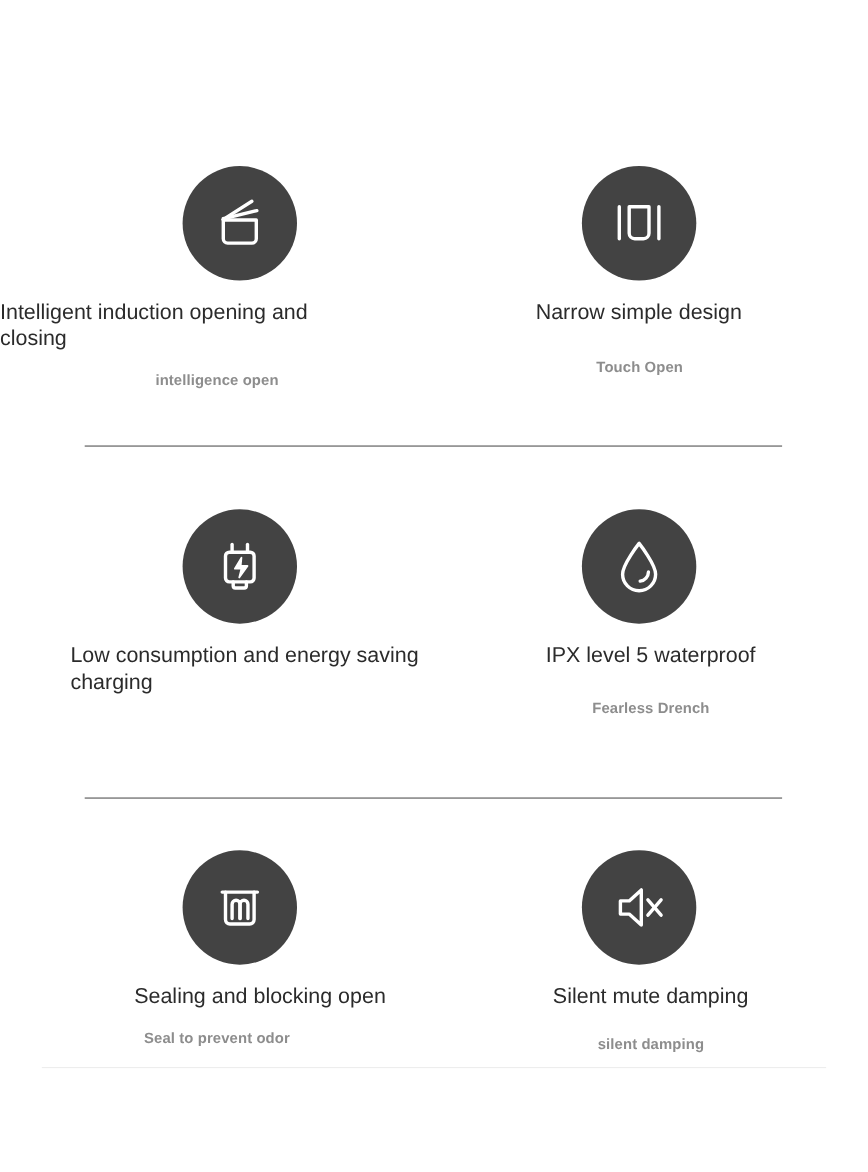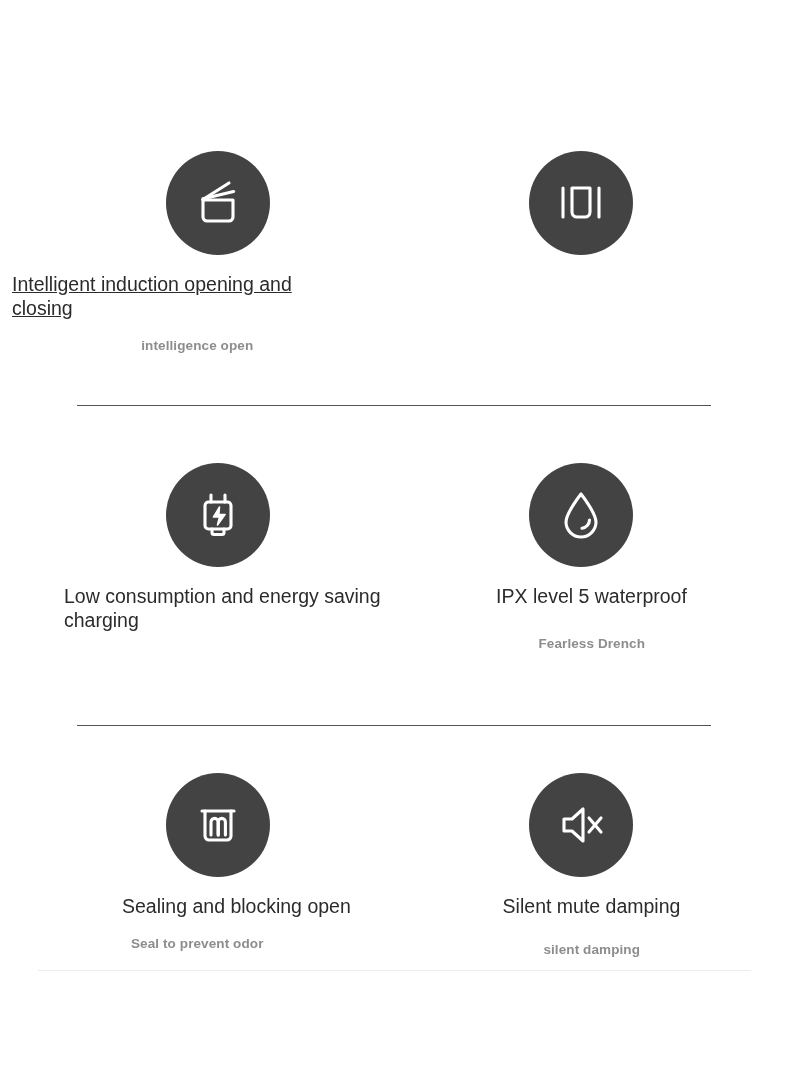--- a/index.html
+++ b/index.html
@@ -73,21 +73,21 @@
   .feature-sub {
     font-size: 13.5px;
     font-weight: bold;
     color: #8d8d8d;
     margin: 0;
     text-align: center;
     letter-spacing: 0.1px;
   }
 
   
-  .t-1 { padding-left: 12px; text-decoration: underline; }
+  .t-1 { padding-left: 0; }
   .s-1 { margin-top: 18px; padding-left: 0px; }
 
   .t-2 { padding-left: 487px; }
 
   .t-3 { padding-left: 64px; }
   .s-3 { margin-top: 18px; }
 
   .t-4 { padding-left: 0; text-align: center; }
   .s-4 { margin-top: 28px; }
 
@@ -146,20 +146,26 @@
           <path d="M21 15 h18 v24 a5 5 0 0 1 -5 5 h-8 a5 5 0 0 1 -5 -5 z"></path>
           <path d="M12 15 v29"></path>
           <path d="M48 15 v29"></path>
         </svg>
       </div>
       <div class="text-block"></div>
     </div>
 
   </div>
 
+  <div style="position:absolute; left:0; top:272px; width:789px;">
+    <p class="feature-title t-2" style="max-width: 640px;">Narrow simple design</p>
+  </div>
+  <div style="position:absolute; left:394px; top:326px; width:375px;">
+    <p class="feature-sub">Touch Open</p>
+  </div>
 
   <div class="divider divider-1"></div>
 
   <div class="feature-row row-2">
 
     <div class="feature-cell cell-left">
       <div class="icon-wrap">
         <svg width="60" height="60" viewBox="0 0 60 60" fill="none" stroke="#ffffff" stroke-width="3.1" stroke-linecap="round" stroke-linejoin="round">
           <rect x="17" y="17" width="26" height="27" rx="3.5"></rect>
           <path d="M23 17 v-7"></path>

